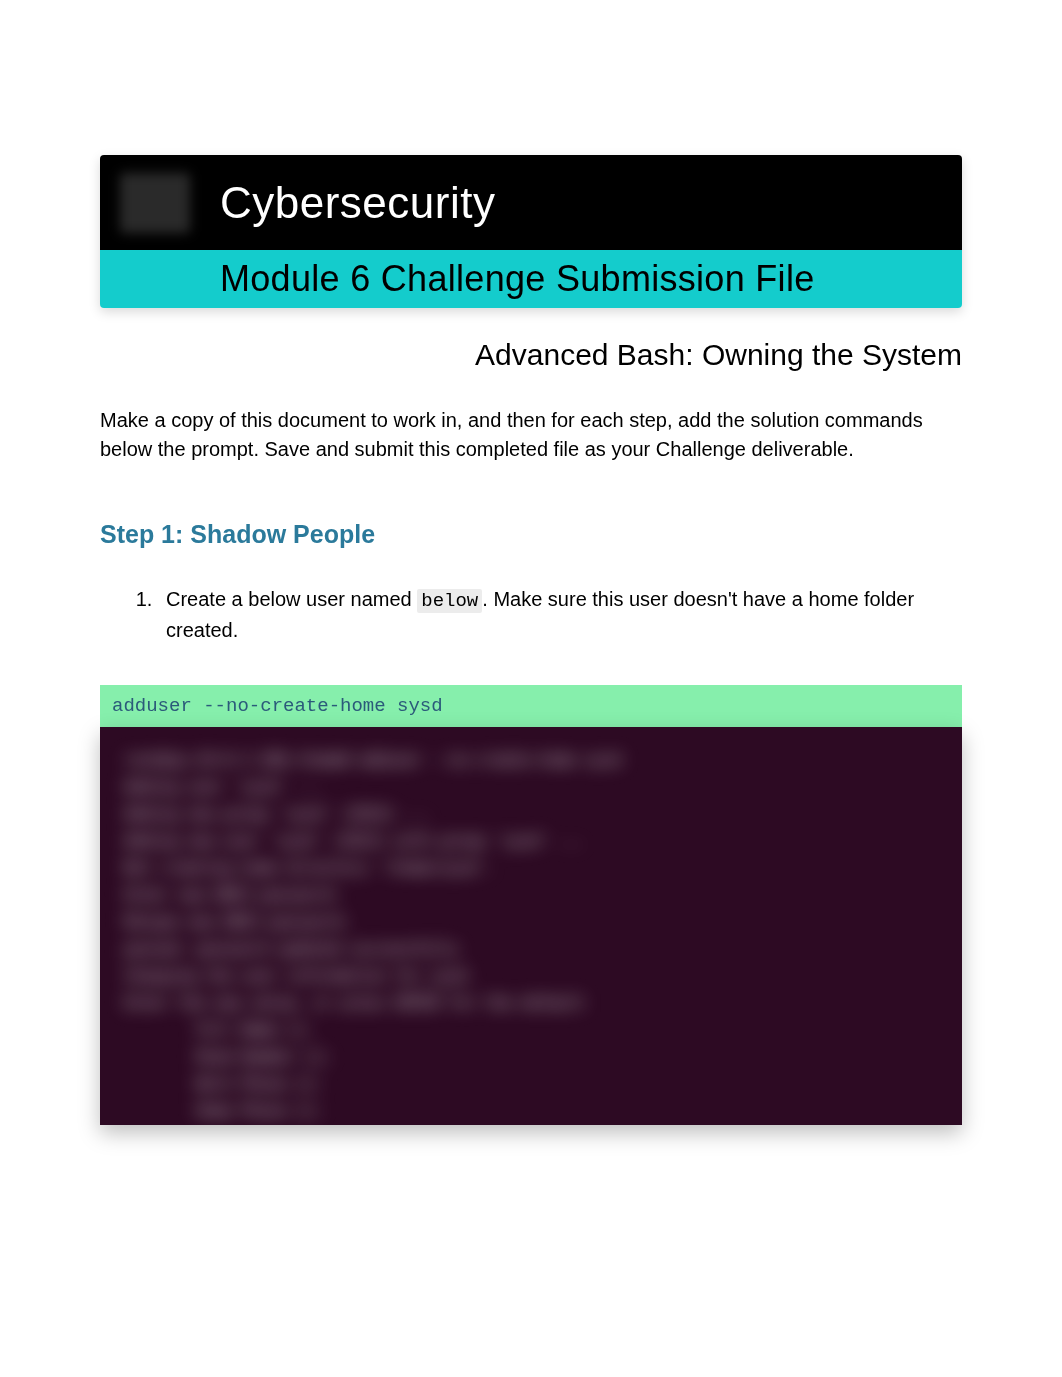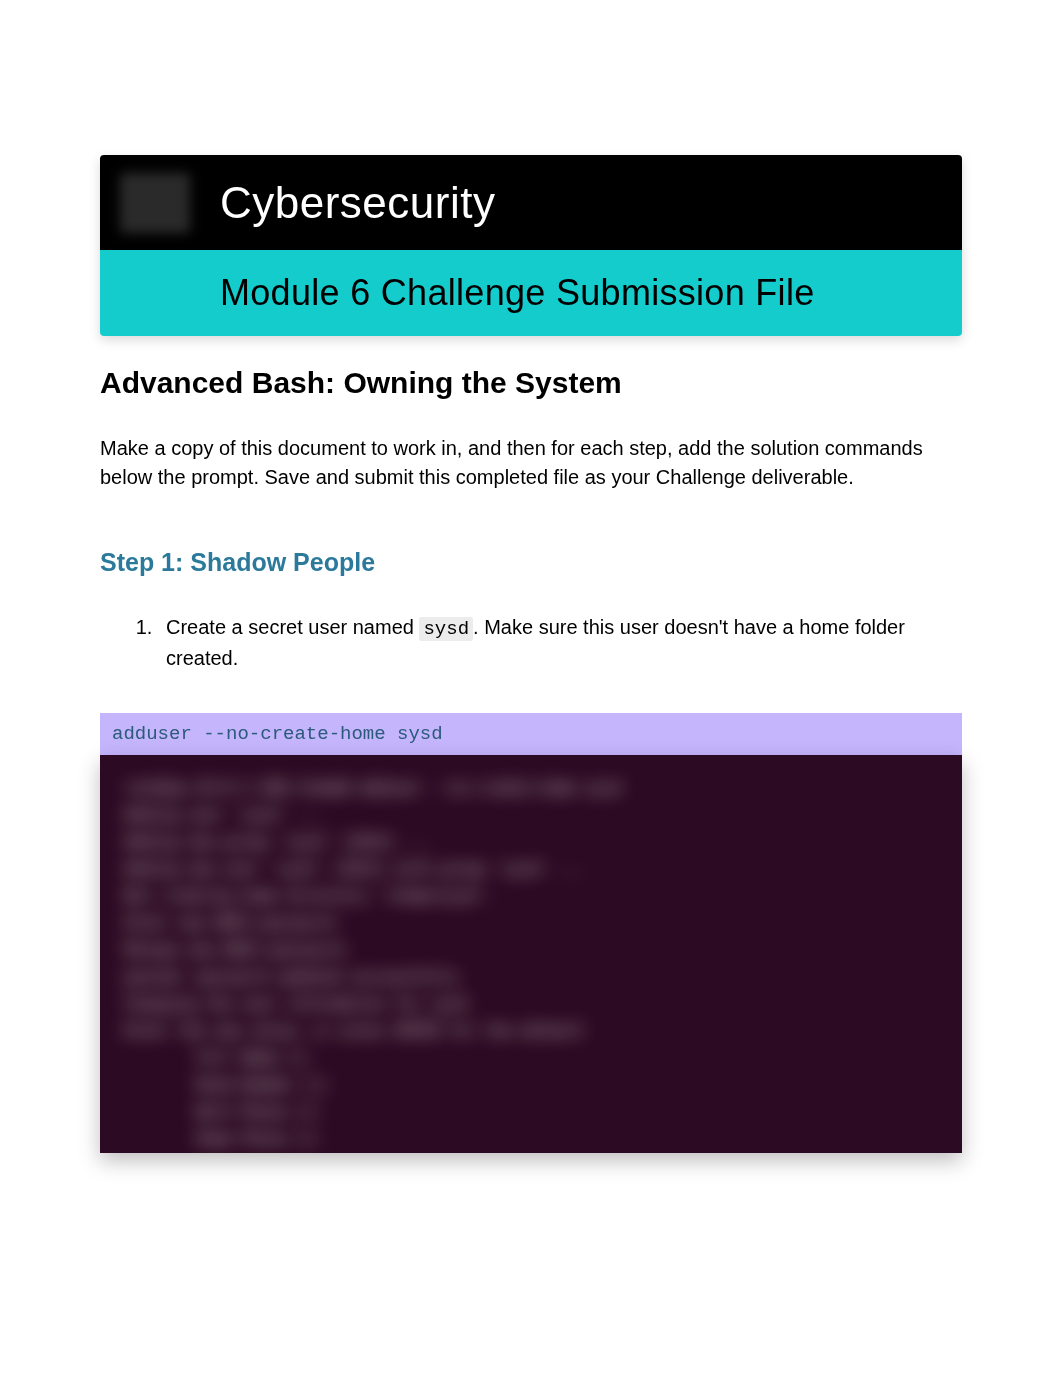--- a/index.html
+++ b/index.html
@@ -36,36 +36,36 @@
     .header-black-title {
       font-family: 'Arial Narrow', Arial, sans-serif;
       font-stretch: condensed;
       font-size: 44px;
       font-weight: 400;
       letter-spacing: 0.5px;
     }
     .header-teal {
       background: #14cccc;
       color: #000000;
-      height: 86px;
+      height: 58px;
       display: flex;
       align-items: center;
       padding-left: 120px;
     }
     .header-teal-title {
       font-family: 'Arial Narrow', Arial, sans-serif;
       font-stretch: condensed;
       font-size: 36px;
       font-weight: 400;
       letter-spacing: 0.3px;
     }
     .main-title {
-      text-align: left;
+      text-align: right;
       font-size: 30px;
-      font-weight: bold;
+      font-weight: normal;
       color: #000000;
       margin: 28px 0 34px 0;
     }
     .intro-text {
       font-size: 20px;
       color: #000000;
       line-height: 1.45;
       margin-bottom: 56px;
     }
     .step-heading {
@@ -87,21 +87,21 @@
       padding-left: 8px;
     }
     .code-inline {
       font-family: 'Courier New', monospace;
       background: #ececec;
       padding: 1px 4px;
       border-radius: 2px;
       font-size: 19px;
     }
     .code-block {
-      background: #c4b5fd;
+      background: #86efac;
       font-family: 'Courier New', monospace;
       font-size: 19px;
       color: #2b5a7a;
       padding: 10px 12px;
       margin-bottom: 0;
     }
     .terminal {
       background: #2d0a23;
       width: 100%;
       height: 398px;
@@ -135,21 +135,21 @@
 </div>
 
 <h1 class="main-title">Advanced Bash: Owning the System</h1>
 
 <p class="intro-text">Make a copy of this document to work in, and then for each step, add the solution commands below the prompt. Save and submit this completed file as your Challenge deliverable.</p>
 
 <h2 class="step-heading">Step 1: Shadow People</h2>
 
 <ol class="step-list">
   <li class="step-item">
-    <span> Create a secret user named </span><span class="code-inline">sysd</span><span>. Make sure this user doesn't have a home folder created.</span>
+    <span> Create a below user named </span><span class="code-inline">below</span><span>. Make sure this user doesn't have a home folder created.</span>
   </li>
 </ol>
 
 <div class="code-block">adduser --no-create-home sysd</div>
 
 <div class="terminal">
   <div class="terminal-blur">
     <div class="tline">root@ip-10-0-1-100:/home# adduser --no-create-home sysd</div>
     <div class="tline">Adding user 'sysd' ...</div>
     <div class="tline">Adding new group 'sysd' (1014) ...</div>

